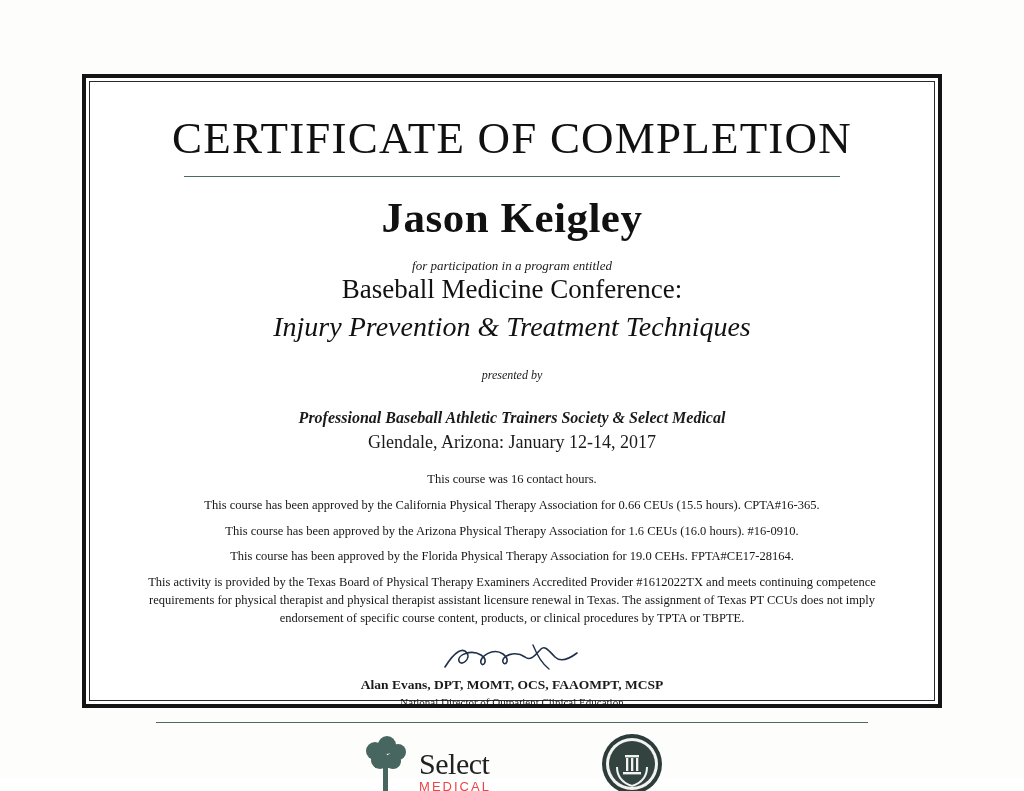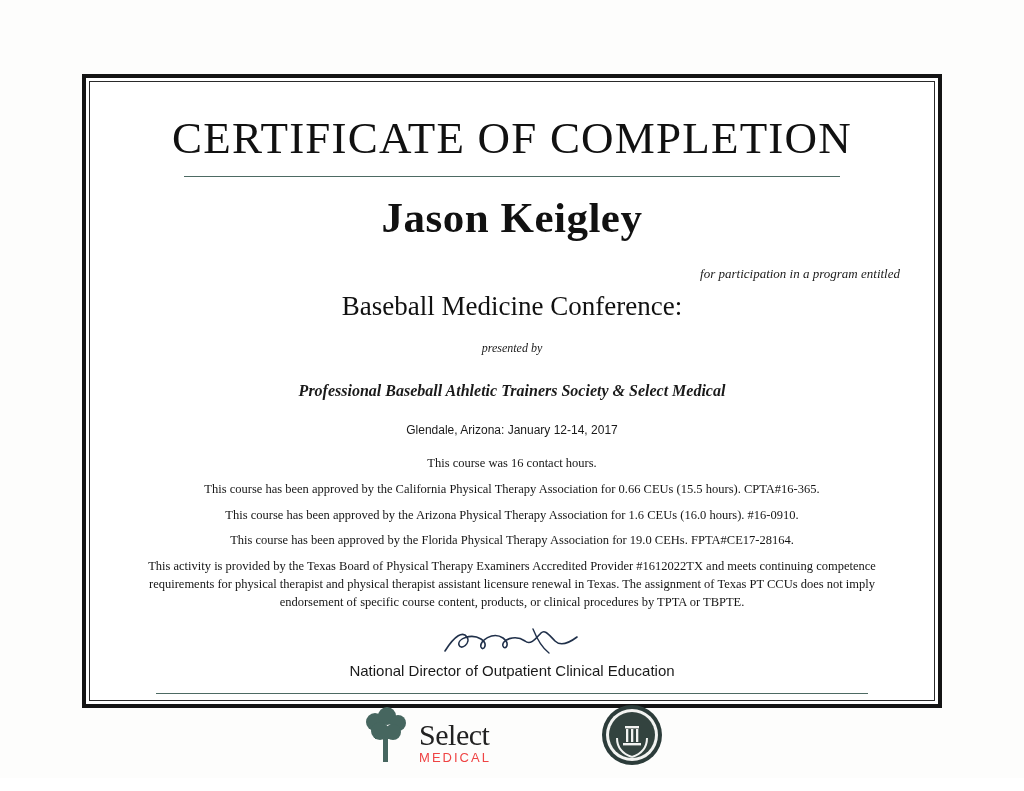--- a/index.html
+++ b/index.html
@@ -75,53 +75,51 @@
     color: #111;
     margin-top: 16px;
     letter-spacing: 0.5px;
     text-align: center;
   }
   .small-italic {
     font-family: "Liberation Serif", serif;
     font-style: italic;
     font-size: 13px;
     color: #1a1a1a;
-    margin-top: 24px;
-    text-align: right;
+    margin-top: 16px;
   }
   .program-line1 {
     font-family: "Liberation Serif", serif;
     font-size: 27px;
-    margin-top: 9px;
     color: #111;
   }
   .program-line2 {
     font-family: "Liberation Serif", serif;
     font-style: italic;
     font-size: 28px;
     margin-top: 6px;
     color: #111;
   }
   .presented-by {
     font-family: "Liberation Serif", serif;
     font-style: italic;
     font-size: 12px;
-    margin-top: 19px;
+    margin-top: 25px;
   }
   .org {
     font-family: "Liberation Serif", serif;
     font-weight: 700;
     font-style: italic;
     font-size: 16px;
     margin-top: 26px;
   }
   .location {
-    font-family: Liberation Sans, sans-serif;
-    font-size: 12px;
-    margin-top: 23px;
+    font-family: Liberation Serif, serif;
+    font-size: 18px;
+    margin-top: 5px;
   }
   .approval-block {
     margin-top: 18px;
     font-family: "Liberation Serif", serif;
     font-size: 12.5px;
     line-height: 1.42;
     color: #151515;
   }
   .approval-block div {
     margin: 8px auto;
@@ -133,22 +131,22 @@
     position: relative;
   }
   .signature svg { display: block; margin: 0 auto; }
   .signer-name {
     font-family: "Liberation Serif", serif;
     font-size: 13.5px;
     font-weight: 600;
     margin-top: 2px;
   }
   .signer-title {
-    font-family: Liberation Sans, sans-serif;
-    font-size: 15px;
+    font-family: Liberation Serif, serif;
+    font-size: 11px;
     margin-top: 3px;
   }
   .logos {
     margin-top: 10px;
     display: flex;
     justify-content: center;
     align-items: center;
     gap: 110px;
   }
   .logo-select {
@@ -189,20 +187,21 @@
       <div class="title">CERTIFICATE OF COMPLETION</div>
 
       <div class="rule"></div>
 
       <div class="recipient">Jason Keigley</div>
 
       <div class="small-italic">for participation in a program entitled</div>
 
       <div class="program-line1">Baseball Medicine Conference:</div>
 
+      <div class="program-line2">Injury Prevention &amp; Treatment Techniques</div>
 
       <div class="presented-by">presented by</div>
 
       <div class="org">Professional Baseball Athletic Trainers Society &amp; Select Medical</div>
 
       <div class="location">Glendale, Arizona: January 12-14, 2017</div>
 
       <div class="approval-block">
         <div>
           <span>This course was 16 contact hours.</span>
@@ -221,20 +220,21 @@
         </div>
       </div>
 
       <div class="signature">
         <svg width="150" height="34" viewBox="0 0 150 34">
           <path d="M8 26 C18 10, 26 6, 30 12 C34 18, 24 26, 22 20 C20 14, 34 8, 44 14 C52 19, 46 27, 44 22 C42 16, 56 6, 66 13 C74 19, 68 26, 66 21 C64 15, 78 9, 88 16 C94 21, 100 12, 104 8 C108 4, 112 10, 118 16 C124 22, 132 18, 140 12" fill="none" stroke="#20304a" stroke-width="1.6" stroke-linecap="round"></path>
           <path d="M96 4 C100 14, 104 22, 112 28" fill="none" stroke="#20304a" stroke-width="1.4" stroke-linecap="round"></path>
         </svg>
       </div>
 
+      <div class="signer-name">Alan Evans, DPT, MOMT, OCS, FAAOMPT, MCSP</div>
       <div class="signer-title">National Director of Outpatient Clinical Education</div>
 
       <div class="rule-bottom"></div>
 
       <div class="logos">
 
         <div class="logo-select">
           <svg width="52" height="58" viewBox="0 0 52 58">
             <g fill="#46665f">
               <circle cx="14" cy="16" r="9"></circle>

